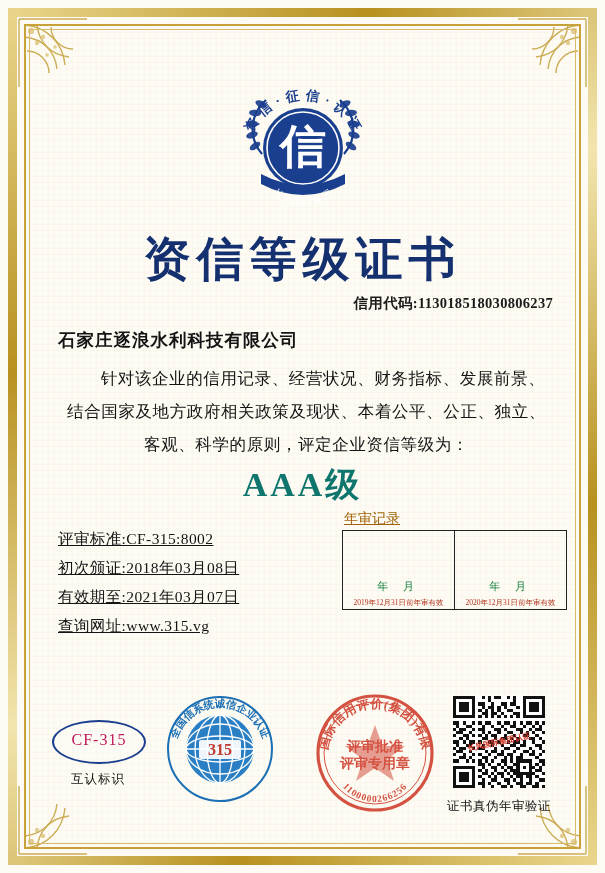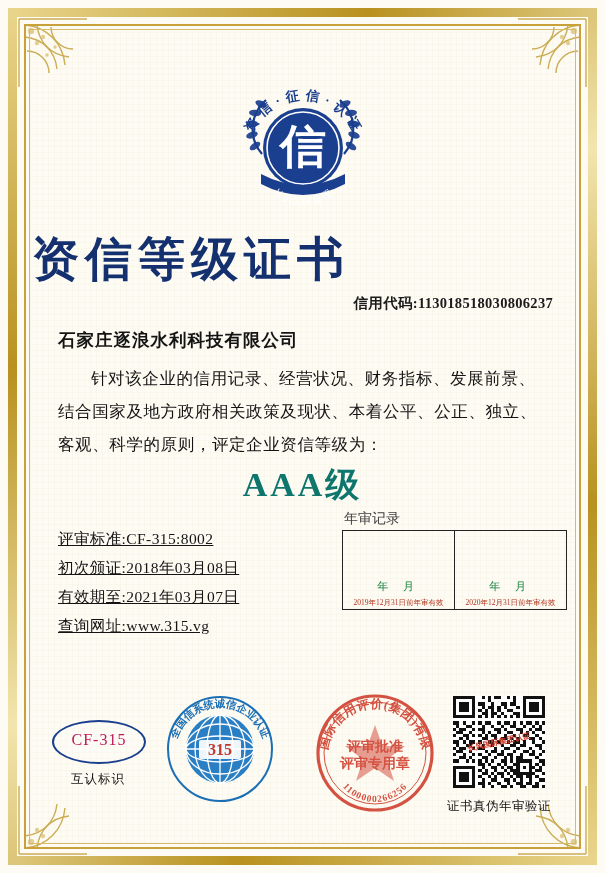--- a/index.html
+++ b/index.html
@@ -74,20 +74,21 @@
     width: 150px;
     height: 150px;
   }
   .emblem-wrap svg { display: block; }
 
   
   .cert-title {
     position: absolute;
     top: 196px;
     width: 100%;
+    text-align: center;
     font-family: "Liberation Serif", serif;
     font-size: 47px;
     font-weight: bold;
     letter-spacing: 6px;
     color: #15306e;
     text-shadow: 0 1px 0 rgba(255,255,255,.6);
   }
   .credit-code {
     position: absolute;
     top: 262px;
@@ -111,21 +112,21 @@
   .body-text {
     position: absolute;
     top: 330px;
     left: 26px;
     right: 18px;
     font-size: 16.5px;
     line-height: 33px;
     color: #141414;
     letter-spacing: .6px;
   }
-  .body-text p { margin: 0; }
+  .body-text p { margin: 0; text-align: center; }
   .body-text p.indent { text-indent: 33px; }
 
   .grade {
     position: absolute;
     top: 430px;
     width: 100%;
     text-align: center;
     font-size: 34px;
     font-weight: bold;
     color: #0f766e;
@@ -146,23 +147,24 @@
 
   
   .review-table {
     position: absolute;
     top: 478px;
     right: 6px;
     width: 225px;
   }
   .review-title {
     font-size: 14px;
-    color: #404040;
+    color: #a16207;
     padding-left: 2px;
     margin-bottom: 2px;
+    text-decoration: underline;
   }
   .review-box {
     border: 1px solid #222;
     height: 78px;
     display: flex;
   }
   .review-cell {
     flex: 1;
     position: relative;
   }

